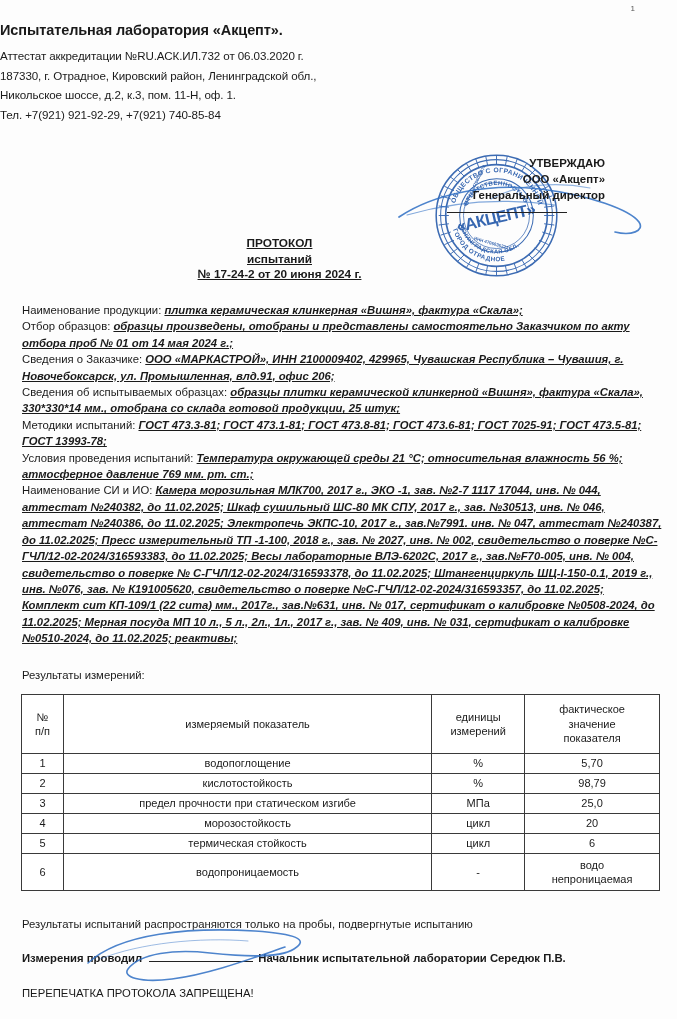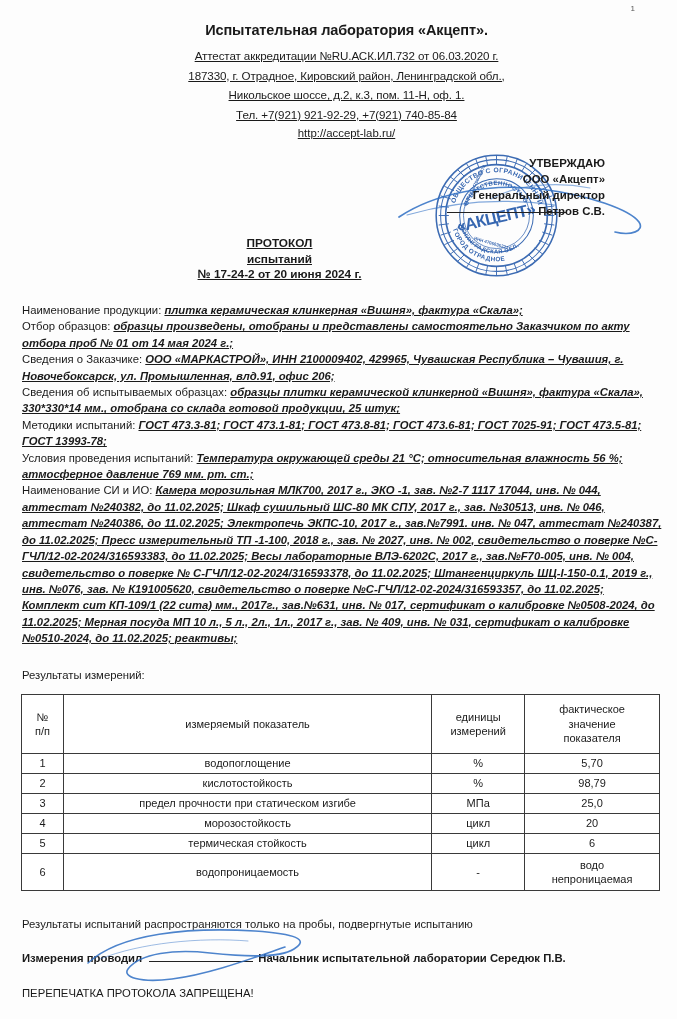--- a/index.html
+++ b/index.html
@@ -27,35 +27,32 @@
   .page-number {
     position: absolute;
     top: 4px;
     right: 42px;
     font-size: 8px;
     color: #555;
     letter-spacing: 0;
   }
   
   .header {
-    text-align: center;
     padding-top: 22px;
-    padding-left: 16px;
   }
   .lab-title {
     font-size: 14.5px;
     font-weight: bold;
     letter-spacing: -0.1px;
     margin-bottom: 8px;
   }
   .header-line {
     font-size: 11.6px;
     line-height: 19.5px;
     letter-spacing: -0.1px;
-    text-decoration: underline;
   }
   .header-url {
     font-size: 11.4px;
     line-height: 19px;
     text-decoration: underline;
     color: #1a1a1a;
   }
   
   .approve-block {
     position: absolute;
@@ -199,21 +196,20 @@
 <div class="page">
 
   <div class="page-number">1</div>
 
   <div class="header">
     <div class="lab-title">Испытательная лаборатория «Акцепт».</div>
     <div class="header-line">Аттестат аккредитации №RU.АСК.ИЛ.732 от 06.03.2020 г.</div>
     <div class="header-line">187330, г. Отрадное, Кировский район, Ленинградской обл.,</div>
     <div class="header-line">Никольское шоссе, д.2, к.3, пом. 11-Н, оф. 1.</div>
     <div class="header-line">Тел. +7(921) 921-92-29, +7(921) 740-85-84</div>
-    <div class="header-url">http://accept-lab.ru/</div>
   </div>
 
   <svg class="stamp" viewBox="0 0 200 200" xmlns="http://www.w3.org/2000/svg">
     <defs>
       <path id="arcTop" d="M 22,100 A 78,78 0 0 1 178,100"></path>
       <path id="arcTop2" d="M 32,100 A 68,68 0 0 1 168,100"></path>
       <path id="arcBot" d="M 28,100 A 72,72 0 0 0 172,100"></path>
       <path id="arcBot2" d="M 40,100 A 60,60 0 0 0 160,100"></path>
       <path id="arcInnerL" d="M 52,100 A 48,48 0 0 1 148,100"></path>
     </defs>
@@ -251,21 +247,20 @@
       <path d="M 4,42 C 40,18 95,8 145,14 C 195,20 235,35 244,47 C 250,56 236,61 220,57" stroke-width="1.7"></path>
       <path d="M 12,40 C 60,26 110,23 160,30" stroke-width="1.1" opacity="0.7"></path>
       <path d="M 96,24 C 120,10 160,6 195,13" stroke-width="1.2" opacity="0.6"></path>
     </g>
   </svg>
 
   <div class="approve-block">
     <div>УТВЕРЖДАЮ</div>
     <div>ООО «Акцепт»</div>
     <div>Генеральный директор</div>
-    <div>Петров С.В.</div>
   </div>
   <div class="approve-sign-line"></div>
 
   <div class="protocol">
     <div><span>ПРОТОКОЛ</span></div>
     <div><span>испытаний</span></div>
     <div><span>№ 17-24-2 от 20 июня 2024 г.</span></div>
   </div>
 
   <div class="body-area">

